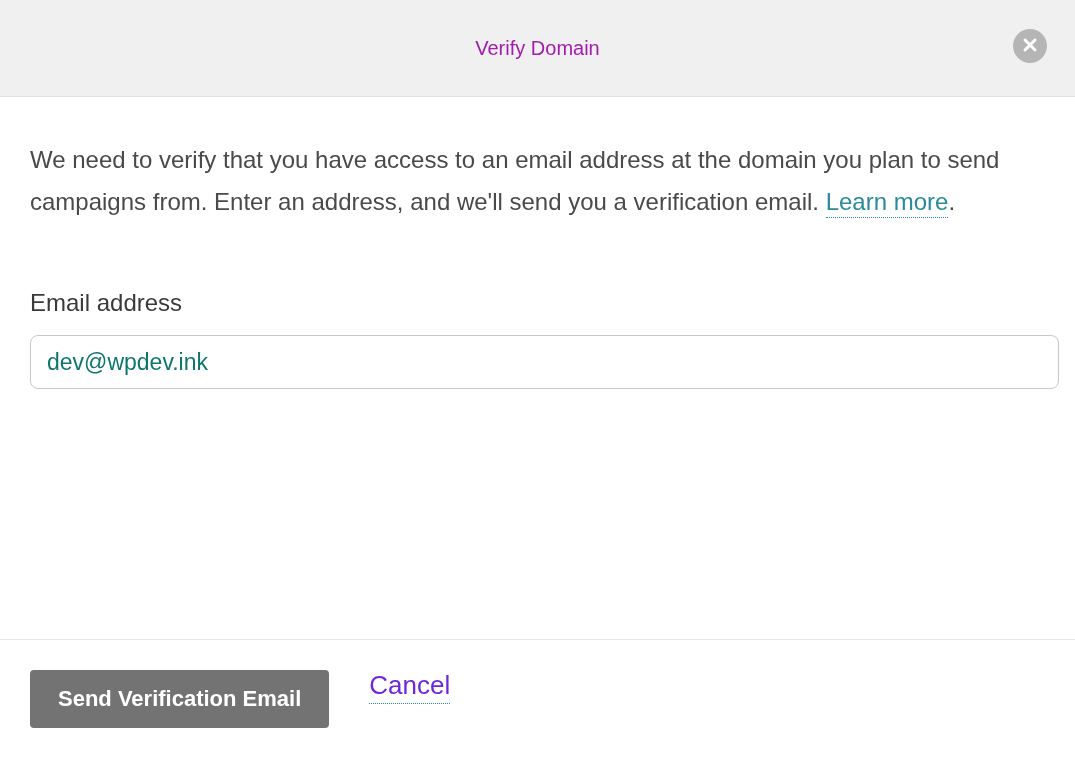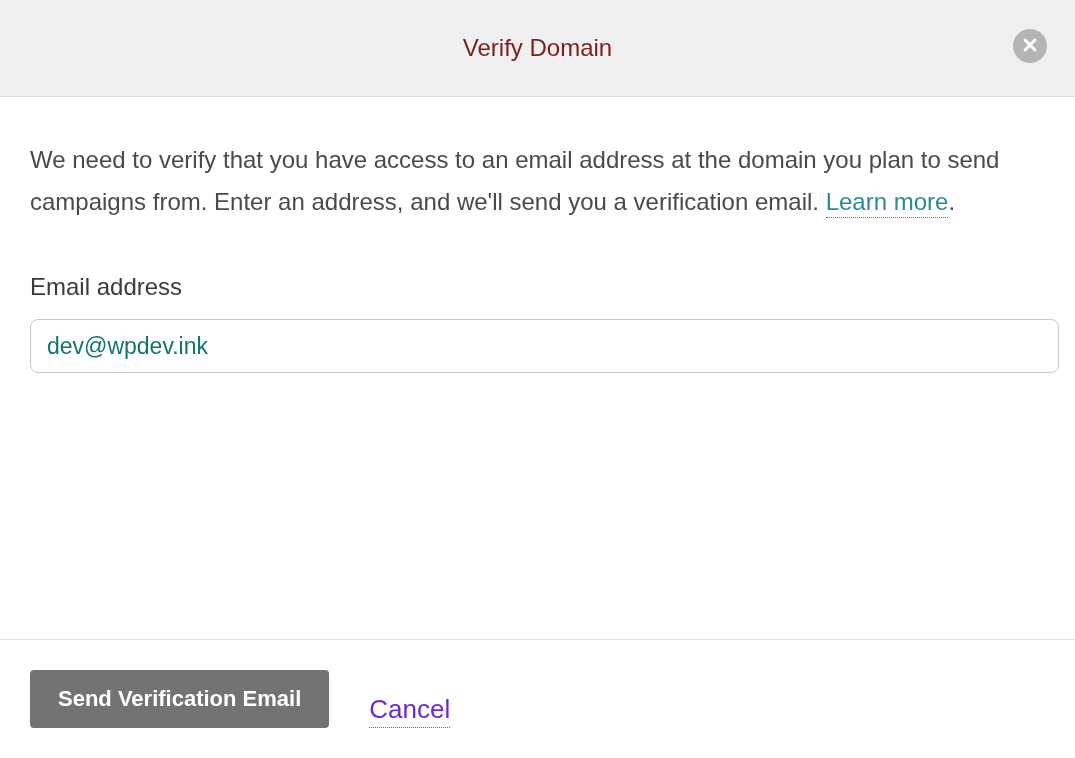--- a/index.html
+++ b/index.html
@@ -19,23 +19,23 @@
     .modal-header {
       background: #f0f0f0;
       height: 97px;
       display: flex;
       align-items: center;
       justify-content: center;
       position: relative;
       border-bottom: 1px solid #e0e0e0;
     }
     .modal-title {
-      font-size: 24px;
+      font-size: 20px;
       font-weight: 500;
-      color: #7f1d1d;
+      color: #a21caf;
     }
     .close-button {
       position: absolute;
       right: 28px;
       top: 29px;
       width: 34px;
       height: 34px;
       border-radius: 50%;
       background: #b5b5b5;
       display: flex;
@@ -61,21 +61,21 @@
       color: #2a8a98;
       text-decoration: none;
       border-bottom: 1px dotted #2a8a98;
       padding-bottom: 2px;
       cursor: pointer;
     }
     .period {
       color: #4a4a4a;
     }
     .field-group {
-      margin-top: 50px;
+      margin-top: 66px;
     }
     .field-label {
       font-size: 24px;
       color: #3a3a3a;
       font-weight: 400;
       display: block;
       margin-bottom: 18px;
     }
     .email-input {
       width: 100%;
@@ -89,21 +89,21 @@
     }
     .helper-text {
       margin-top: 18px;
       font-size: 23px;
       color: #8a8a8a;
     }
     .modal-footer {
       border-top: 1px solid #e5e5e5;
       padding: 30px 30px 30px 30px;
       display: flex;
-      align-items: flex-end;
+      align-items: flex-start;
       gap: 40px;
     }
     .primary-button {
       background: #737373;
       color: #ffffff;
       border: none;
       font-size: 22px;
       font-weight: 600;
       padding: 16px 28px;
       border-radius: 4px;

